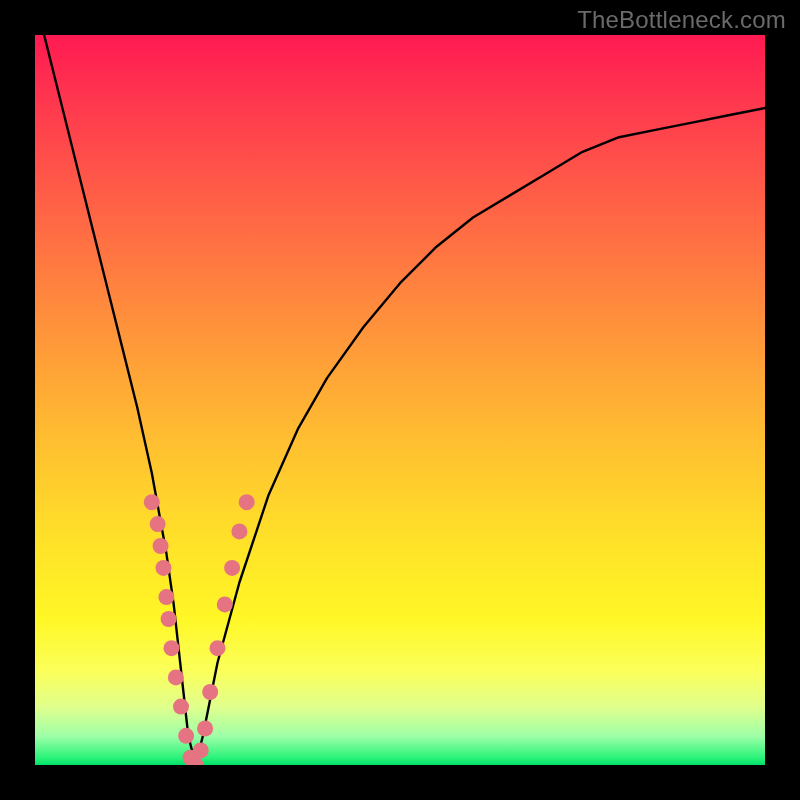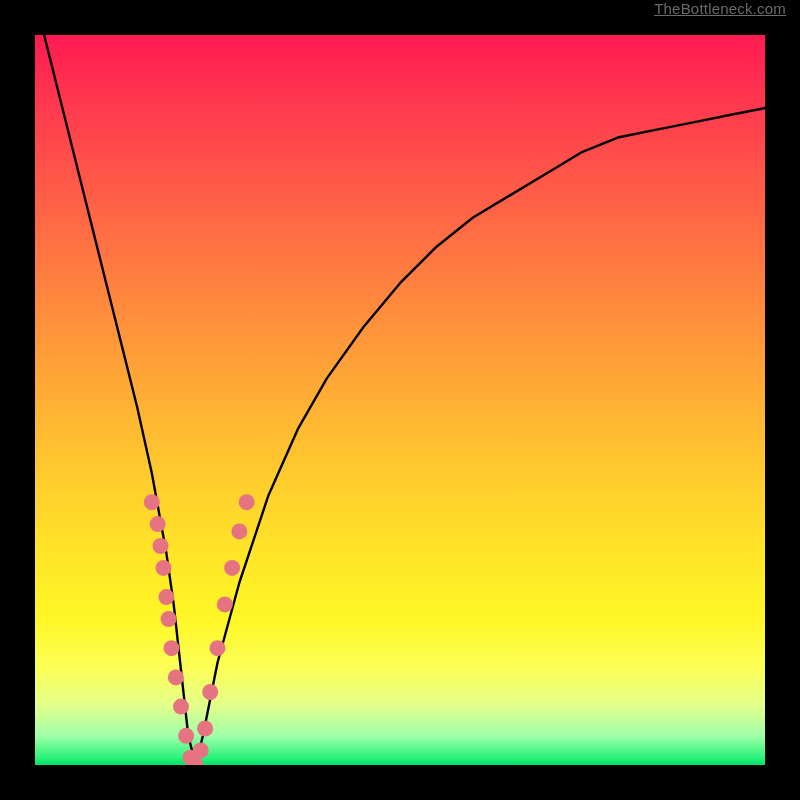--- a/index.html
+++ b/index.html
@@ -45,28 +45,27 @@
       #00e068 100%
     );
   }
   .curve {
     position: absolute;
     inset: 0;
     pointer-events: none;
   }
   .watermark {
     position: absolute;
-    top: 0;
+    top: 6px;
     right: 14px;
     color: #6a6a6a;
-    font-size: 15px;
+    font-size: 24px;
     font-weight: 500;
     letter-spacing: 0.2px;
     user-select: none;
-    text-decoration: underline;
   }
 </style>
 </head>
 <body>
 
 <div class="frame">
   <div class="plot">
     <div class="gradient"></div>
     <svg class="curve" viewBox="0 0 730 730" preserveAspectRatio="none">
       <g>

